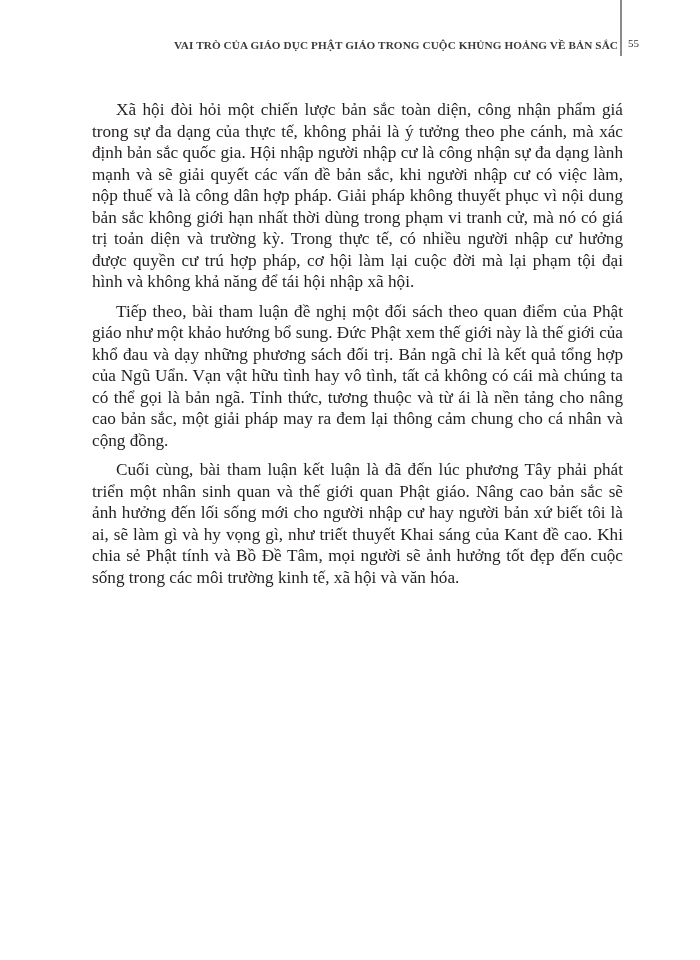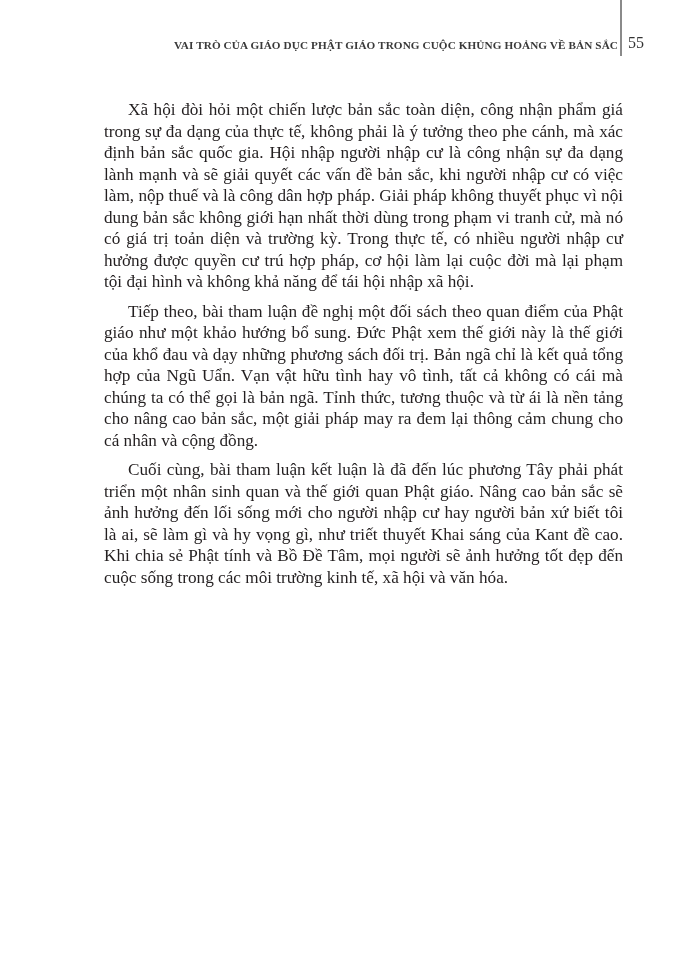--- a/index.html
+++ b/index.html
@@ -32,36 +32,36 @@
       color: #3a3a3a;
       white-space: nowrap;
       text-transform: uppercase;
       line-height: 14px;
       font-weight: bold;
     }
     .page-number {
       position: absolute;
       top: 34px;
       left: 628px;
-      font-size: 16px;
+      font-size: 11px;
       font-weight: normal;
       color: #333;
       line-height: 18px;
     }
     .body-text {
       position: absolute;
       left: 92px;
       top: 99px;
       width: 531px;
       font-size: 17.2px;
       line-height: 21.5px;
       text-align: justify;
     }
     .body-text p {
-      margin: 0 0 8px 12px;
+      margin: 0 0 8px 0;
       text-indent: 24px;
       hyphens: none;
     }
   </style>
 </head>
 <body>
 
 <div class="vrule"></div>
 
 <div class="running-head">Vai trò của giáo dục Phật giáo trong cuộc khủng hoảng về bản sắc</div>

